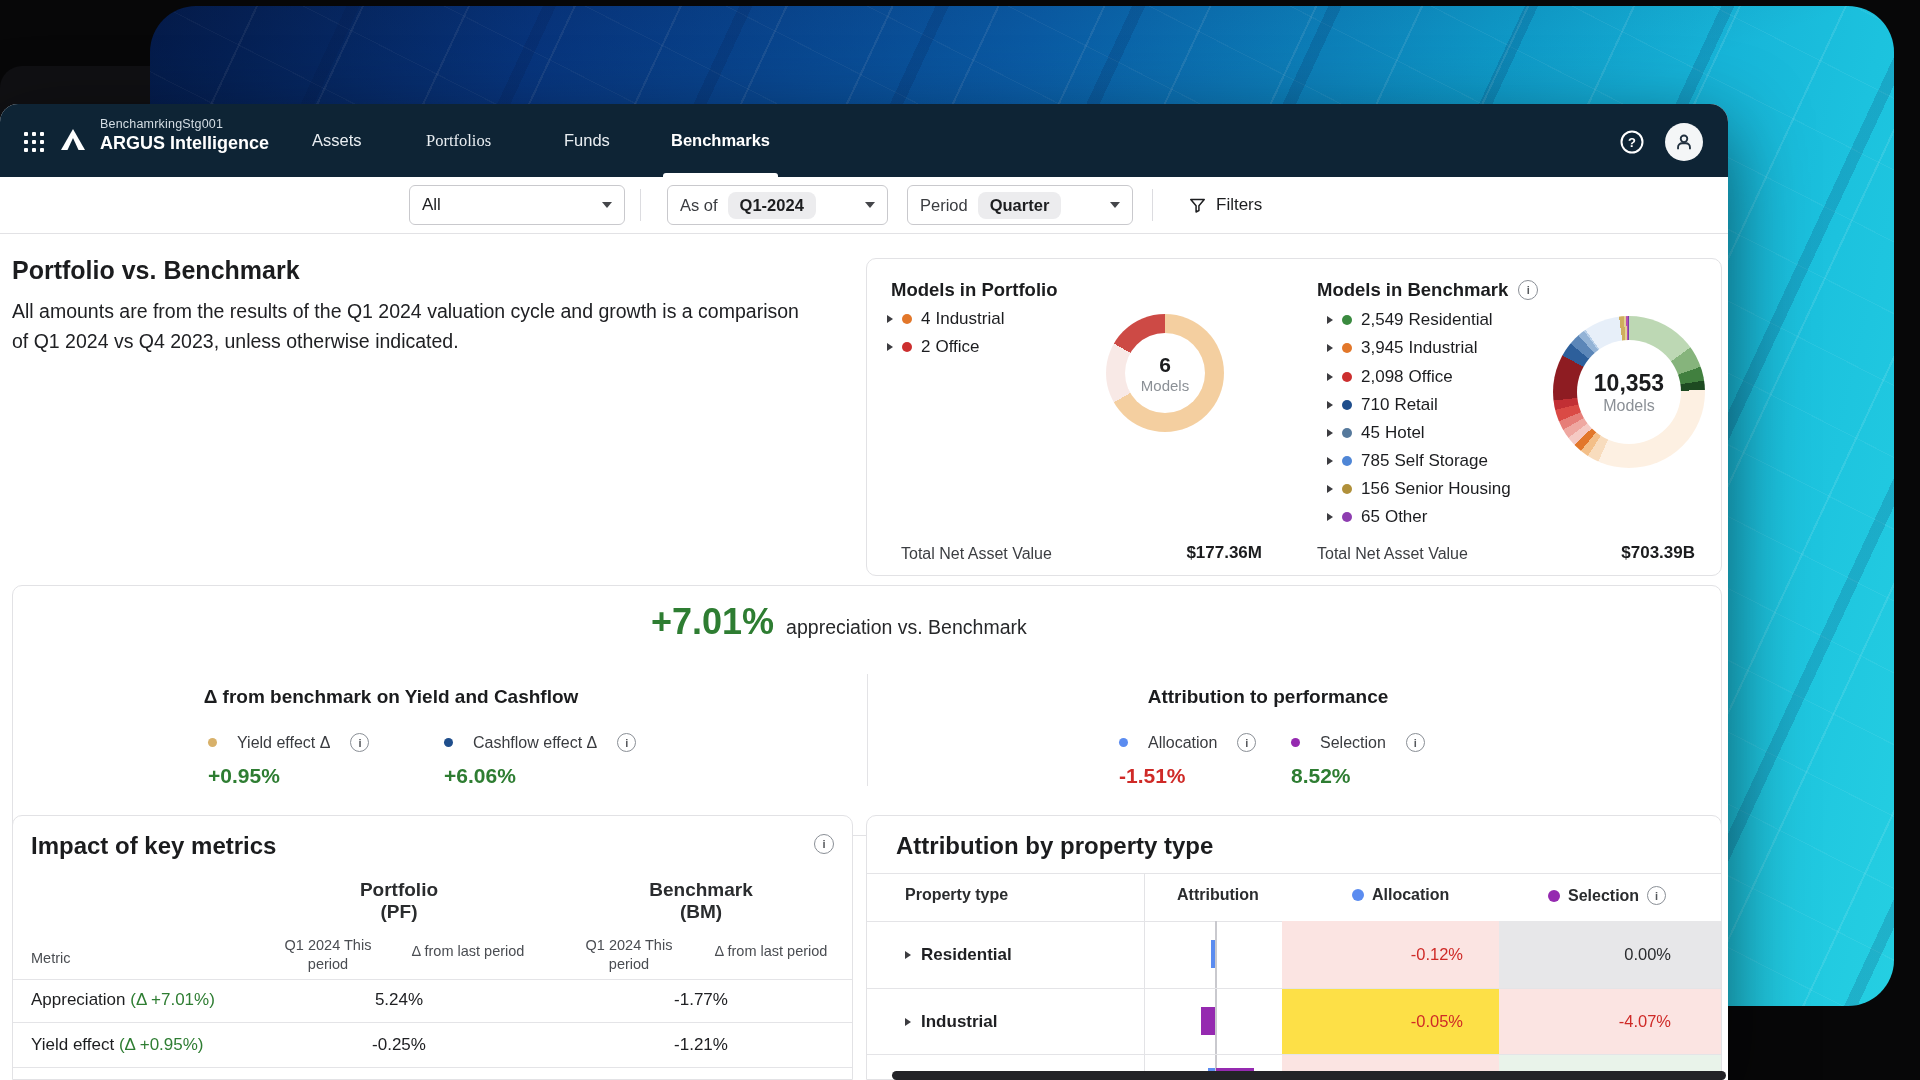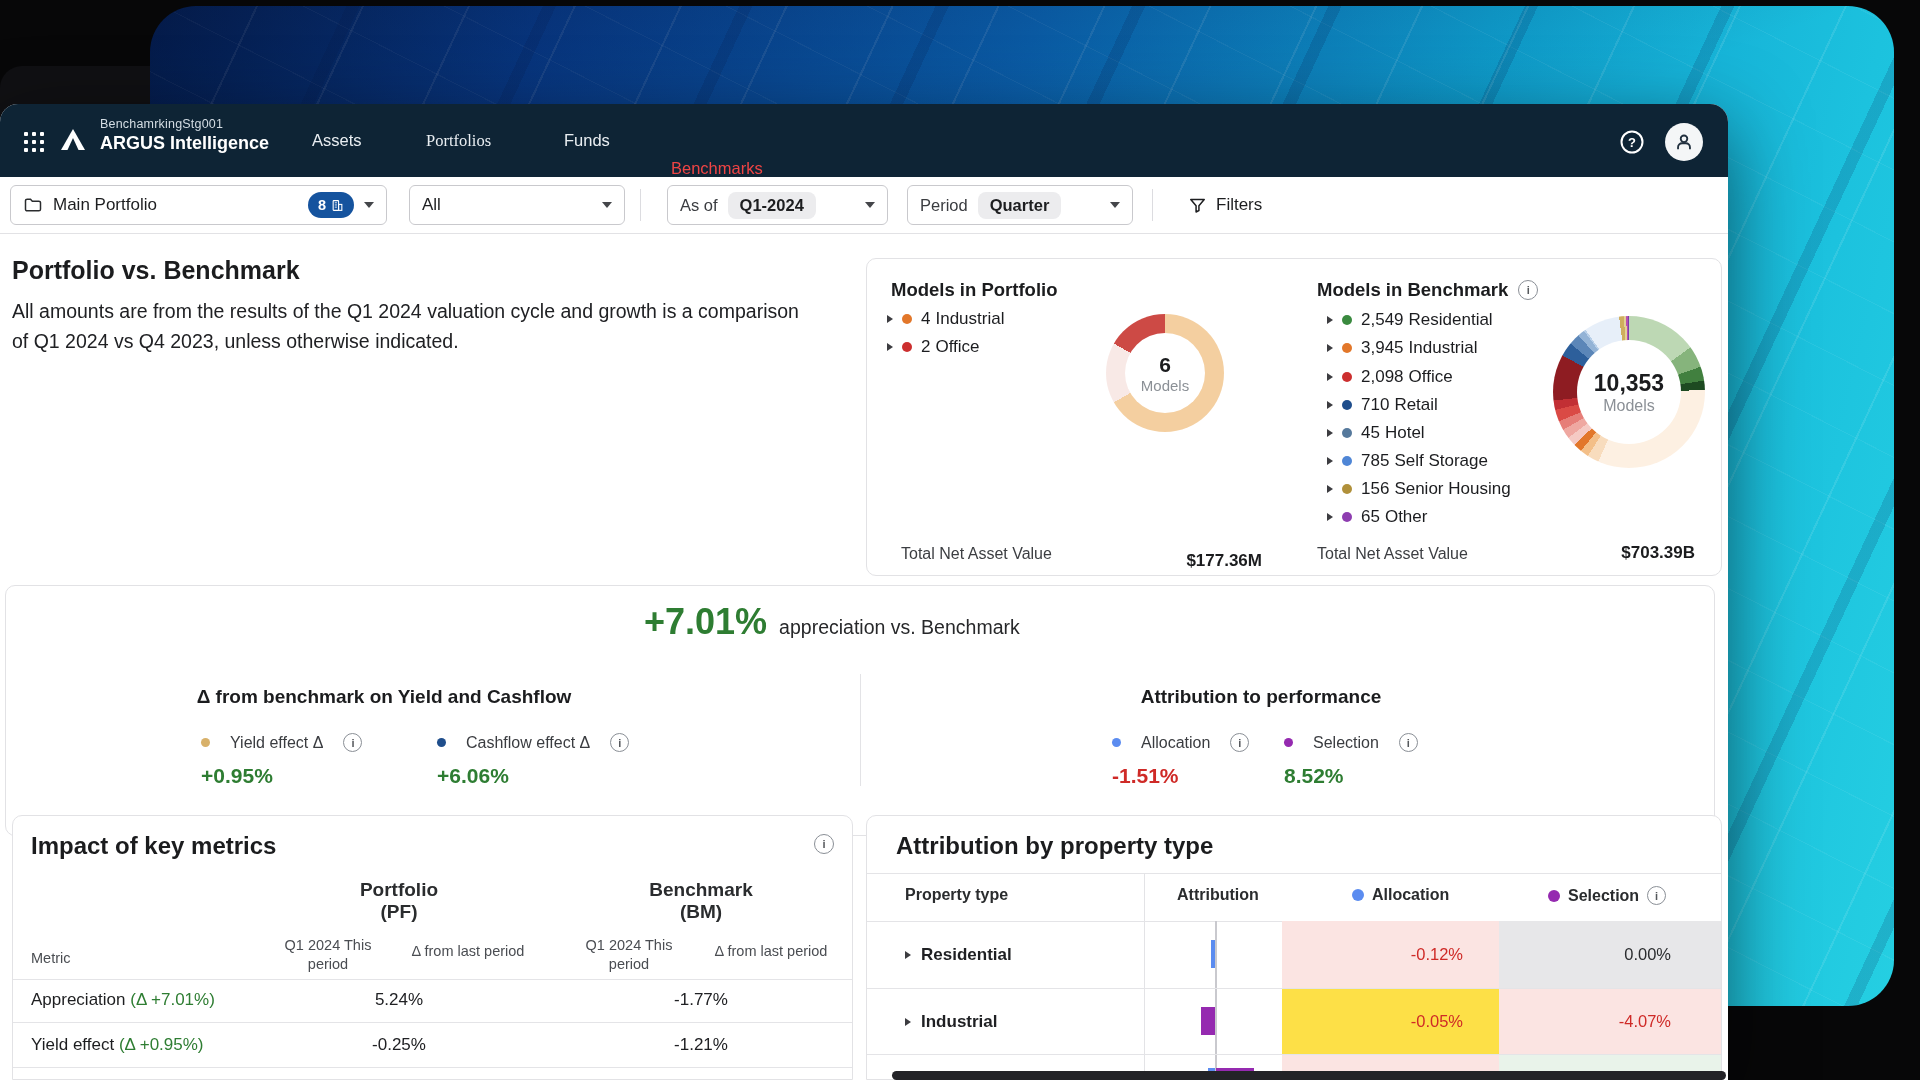--- a/index.html
+++ b/index.html
@@ -21,21 +21,21 @@
   .window{left:0;top:104px;width:1728px;height:976px;background:#ffffff;
           border-radius:18px 18px 0 0;overflow:hidden;box-shadow:0 26px 80px rgba(0,0,0,.55);}
 
   
   .navbar{left:0;top:0;width:1728px;height:73px;background:#0e2435;}
   .grid-icon{left:22px;top:26px;width:22px;height:22px;
      background-image:radial-gradient(circle,#fff 2px,rgba(0,0,0,0) 2.5px);background-size:8px 8px;cursor:pointer;}
   .brand-env{left:100px;top:13px;font-size:12.5px;color:#d4dde4;letter-spacing:.2px;}
   .brand-name{left:100px;top:29px;font-size:18px;font-weight:700;color:#ffffff;}
   .tab{top:0;height:73px;display:flex;align-items:center;font-size:16.5px;color:#e9eef2;cursor:pointer;}
-  .tab.active{font-weight:400;color:#ef4444;padding:0 8px;margin-top:28px;}
+  .tab.active{font-weight:700;color:#ffffff;padding:0 8px;}
   .tab.active::after{content:"";position:absolute;left:0;bottom:0;width:100%;height:4px;background:#fff;border-radius:3px 3px 0 0;}
   .nav-round{border-radius:50%;display:flex;align-items:center;justify-content:center;cursor:pointer;}
   .avatar{left:1665px;top:19px;width:38px;height:38px;background:#f4f6f7;}
 
   
   .filterbar{left:0;top:73px;width:1728px;height:56px;background:#fff;border-bottom:1px solid #e2e2e5;}
   .fctrl{position:absolute;top:8px;height:40px;border:1px solid #c9c9cd;border-radius:6px;background:#fff;
          display:flex;align-items:center;padding:0 12px;gap:10px;font-size:17px;color:#1d1e20;cursor:pointer;box-sizing:border-box;}
   .chev{width:0;height:0;border-left:5px solid rgba(0,0,0,0);border-right:5px solid rgba(0,0,0,0);border-top:6px solid #44464a;}
   .pill-blue{display:flex;align-items:center;gap:5px;background:#15539e;color:#fff;border-radius:13px;height:26px;
@@ -128,36 +128,20 @@
       </div>
       <div class="abs nav-round avatar">
         <svg width="22" height="22" viewBox="0 0 24 24">
           <circle cx="12" cy="8.5" r="3.6" fill="none" stroke="#22313f" stroke-width="2"></circle>
           <path d="M5.5 20 v-2.2 a4.4 4.4 0 0 1 4.4-4.4 h4.2 a4.4 4.4 0 0 1 4.4 4.4 V20" fill="none" stroke="#22313f" stroke-width="2"></path>
         </svg>
       </div>
     </div>
 
     <div class="abs filterbar">
-      <div class="fctrl" style="left:10px;width:377px;">
-        <svg width="20" height="20" viewBox="0 0 24 24">
-          <path d="M3 7a2 2 0 0 1 2-2h4l2.2 2.4H19a2 2 0 0 1 2 2V17a2 2 0 0 1-2 2H5a2 2 0 0 1-2-2z" fill="none" stroke="#2a2c2e" stroke-width="1.8"></path>
-        </svg>
-        <span>Main Portfolio</span>
-        <span style="flex:1"></span>
-        <span class="pill-blue">
-          <span>8</span>
-          <svg width="13" height="13" viewBox="0 0 24 24">
-            <rect x="4" y="3" width="10" height="18" rx="1" fill="none" stroke="#fff" stroke-width="2"></rect>
-            <rect x="14" y="10" width="6" height="11" fill="none" stroke="#fff" stroke-width="2"></rect>
-            <path d="M7 7h4 M7 11h4 M7 15h4" stroke="#fff" stroke-width="1.6"></path>
-          </svg>
-        </span>
-        <span class="chev"></span>
-      </div>
 
       <div class="fctrl" style="left:409px;width:216px;">
         <span>All</span>
         <span style="flex:1"></span>
         <span class="chev"></span>
       </div>
 
       <div class="fdivider" style="left:640px;"></div>
 
       <div class="fctrl" style="left:667px;width:221px;">
@@ -202,21 +186,21 @@
         <span>2</span>
         <span style="margin-left:-4px;">Office</span>
       </div>
       <div class="donut small" style="left: 239px; top: 55px; width: 118px; height: 118px; background: conic-gradient(rgb(244, 207, 160) 0%, rgb(244, 207, 160) 66.7%, rgb(248, 233, 230) 66.7%, rgb(248, 233, 230) 83.35%, rgb(205, 74, 69) 83.35%, rgb(205, 74, 69) 100%);">
         <div class="donut-center">
           <div class="dc-value" style="font-size:21px;">6</div>
           <div class="dc-label" style="font-size:15px;">Models</div>
         </div>
       </div>
       <div class="total-label" style="left:34px;bottom:12px;">Total Net Asset Value</div>
-      <div class="total-value" style="right:459px;bottom:4px;">$177.36M</div>
+      <div class="total-value" style="right:459px;bottom:12px;">$177.36M</div>
 
       <div class="abs" style="left:450px;top:20px;display:flex;align-items:center;gap:10px;">
         <span class="sec-title">Models in Benchmark</span>
         <span class="info-icon">i</span>
       </div>
       <div class="leg-item" style="left:460px;top:51px;">
         <span class="caret"></span>
         <span class="dot" style="width: 10px; height: 10px; background-color: rgb(58, 138, 63);"></span>
         <span>2,549</span>
         <span style="margin-left:-4px;">Residential</span>
@@ -267,21 +251,21 @@
       <div class="donut big" style="left: 686px; top: 57px; width: 152px; height: 152px; background: conic-gradient(rgb(189, 216, 180) 0%, rgb(189, 216, 180) 15%, rgb(134, 180, 124) 15%, rgb(134, 180, 124) 19.6%, rgb(65, 128, 63) 19.6%, rgb(65, 128, 63) 22.6%, rgb(29, 74, 33) 22.6%, rgb(29, 74, 33) 24.6%, rgb(253, 240, 226) 24.6%, rgb(253, 240, 226) 56.6%, rgb(248, 220, 189) 56.6%, rgb(248, 220, 189) 59.1%, rgb(243, 191, 136) 59.1%, rgb(243, 191, 136) 60.9%, rgb(226, 119, 42) 60.9%, rgb(226, 119, 42) 62.7%, rgb(245, 202, 196) 62.7%, rgb(245, 202, 196) 64.7%, rgb(239, 168, 161) 64.7%, rgb(239, 168, 161) 66.7%, rgb(230, 126, 120) 66.7%, rgb(230, 126, 120) 68.7%, rgb(218, 74, 69) 68.7%, rgb(218, 74, 69) 71.2%, rgb(194, 47, 52) 71.2%, rgb(194, 47, 52) 73.2%, rgb(142, 28, 34) 73.2%, rgb(142, 28, 34) 83%, rgb(45, 95, 155) 83%, rgb(45, 95, 155) 86%, rgb(91, 134, 184) 86%, rgb(91, 134, 184) 88.4%, rgb(147, 179, 214) 88.4%, rgb(147, 179, 214) 89.9%, rgb(184, 207, 232) 89.9%, rgb(184, 207, 232) 90.3%, rgb(231, 239, 249) 90.3%, rgb(231, 239, 249) 97.9%, rgb(207, 174, 94) 97.9%, rgb(207, 174, 94) 98.9%, rgb(227, 209, 148) 98.9%, rgb(227, 209, 148) 99.4%, rgb(185, 79, 176) 99.4%, rgb(185, 79, 176) 99.7%, rgb(124, 63, 168) 99.7%, rgb(124, 63, 168) 100%);">
         <div class="donut-center">
           <div class="dc-value" style="font-size:23px;">10,353</div>
           <div class="dc-label" style="font-size:16px;">Models</div>
         </div>
       </div>
       <div class="total-label" style="left:450px;bottom:12px;">Total Net Asset Value</div>
       <div class="total-value" style="right:26px;bottom:12px;">$703.39B</div>
     </div>
 
-    <div class="panel" style="left:5px;top:481px;width:1710px;height:251px;">
+    <div class="panel" style="left:12px;top:481px;width:1710px;height:251px;">
       <div class="headline" style="left:638px;top:15px;">
         <span class="val" style="color:#2e7d32;">+7.01%</span>
         <span class="lab">appreciation vs. Benchmark</span>
       </div>
 
       <div class="vdiv" style="left:854px;top:88px;height:112px;"></div>
 
       <div class="sub-title" style="left:150px;width:456px;top:100px;">Δ from benchmark on Yield and Cashflow</div>
       <div class="metric-item" style="left:195px;top:147px;">
         <div class="row">

